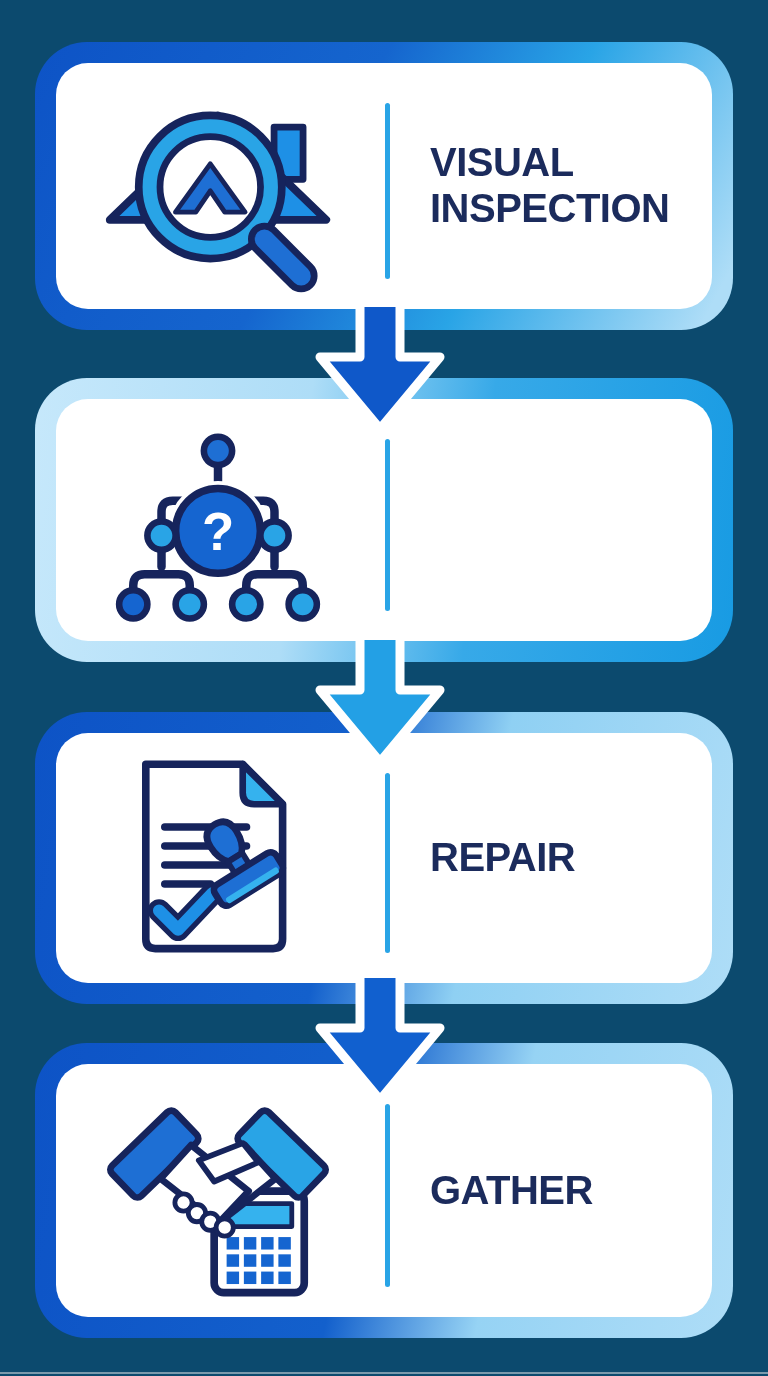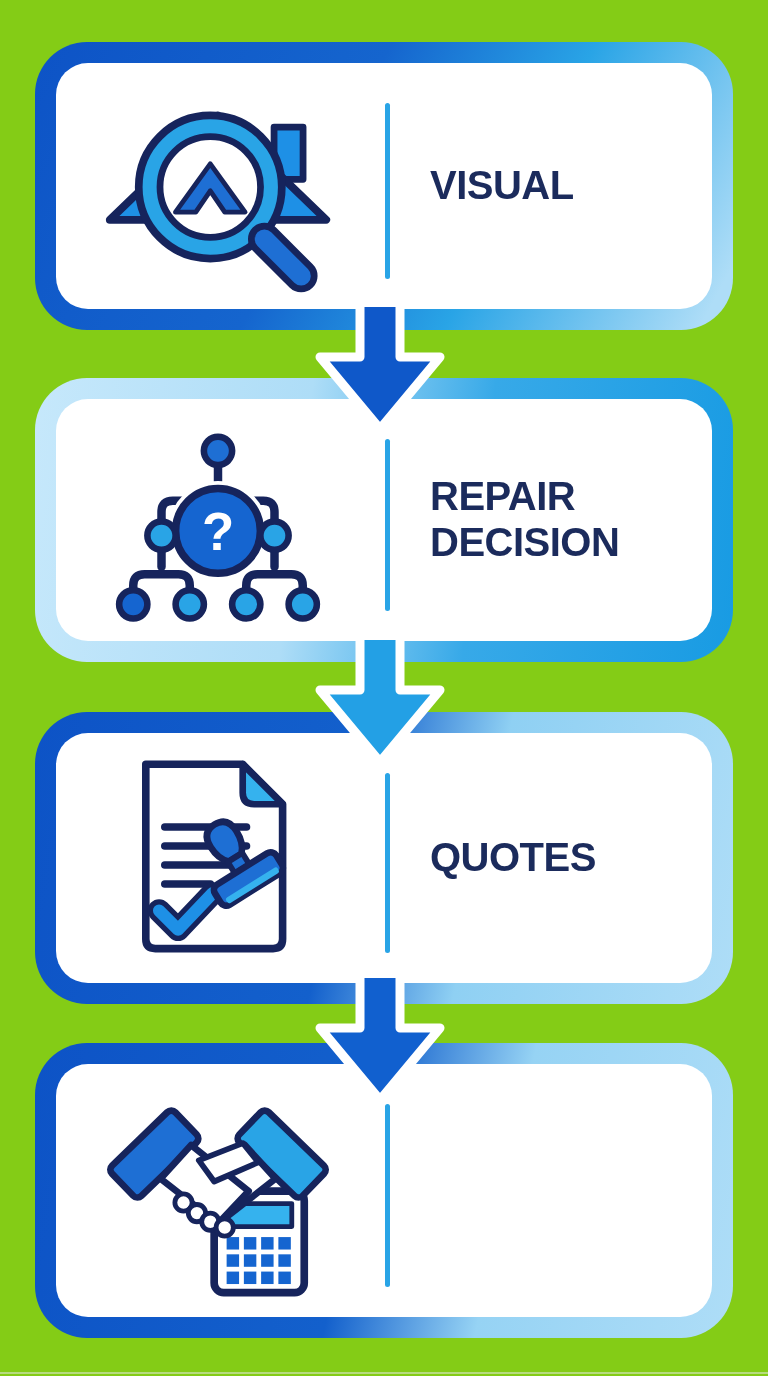--- a/index.html
+++ b/index.html
@@ -1,18 +1,18 @@
 <!DOCTYPE html>
 <html style="--navy: #16245C; --text-navy: #1B2B5C; --dark-blue: #0D53C6; --medium-blue: #1E6FD4; --roof-blue: #1E90E6; --cyan: #29A4E6; --sky-cyan: #35B2EE; --pale-blue: #AEDDF7; --button-blue: #1565D0; --divider-cyan: #29A4E6;"><head>
 <meta charset="utf-8">
 <style>
   html,body{margin:0;padding:0;background:#fff;}
   #canvas{
     position:relative;width:768px;height:1376px;overflow:hidden;
-    background:#84cc16;font-family:"Liberation Sans",sans-serif;
+    background:#0c4a6e;font-family:"Liberation Sans",sans-serif;
   }
   
   .box{position:absolute;left:35px;width:698px;border-radius:52px;padding:21px;box-sizing:border-box;}
   .box-inner{position:relative;width:100%;height:100%;background:#fff;border-radius:32px;}
   #box1{top:42px;height:288px;background:linear-gradient(118deg,var(--dark-blue) 0%,#1565CE 42%,var(--cyan) 66%,var(--pale-blue) 96%);}
   #box2{top:378px;height:284px;background:linear-gradient(97deg,#C6E8FB 0%,var(--pale-blue) 38%,#37A9E8 63%,#189BE3 100%);}
   #box3{top:712px;height:292px;background:linear-gradient(102deg,var(--dark-blue) 0%,#1360CC 44%,#8FD0F3 63%,var(--pale-blue) 100%);}
   #box4{top:1043px;height:295px;background:linear-gradient(102deg,var(--dark-blue) 0%,#1360CC 46%,#96D3F4 66%,var(--pale-blue) 100%);}
   .icon-pane{position:absolute;left:0;top:0;bottom:0;width:324px;display:flex;align-items:center;justify-content:center;}
   .divider{position:absolute;left:329px;top:40px;bottom:30px;width:5px;border-radius:3px;background:var(--divider-cyan);}
@@ -52,20 +52,21 @@
           <circle cx="112" cy="120" r="74" class="f-cyan sn8"></circle>
           <circle cx="112" cy="120" r="52" class="f-white sn7"></circle>
           <path d="M76,146 L112,96 L148,146 L127,146 L112,124 L97,146 Z" class="f-med sn5"></path>
           <line x1="168" y1="174" x2="206" y2="212" stroke="var(--navy)" stroke-width="34" stroke-linecap="round"></line>
           <line x1="168" y1="174" x2="206" y2="212" stroke="var(--medium-blue)" stroke-width="20" stroke-linecap="round"></line>
         </svg>
       </div>
       <div class="divider"></div>
       <div class="text-pane">
         <div class="label">VISUAL</div>
+        <div class="label">INSPECTION</div>
       </div>
     </div>
   </div>
 
   <svg class="flow-arrow" id="arrow1" viewBox="0 0 150 130">
     <path d="M55,-14 L55,50 L15,50 L75,122 L135,50 L95,50 L95,-14 Z" stroke="#fff" stroke-width="9" stroke-linejoin="round" fill="#0F58C9"></path>
   </svg>
 
   <div class="box" id="box2">
     <div class="box-inner">
@@ -83,24 +84,20 @@
           <circle cx="120" cy="37" r="15" class="f-med sn7"></circle>
           <circle cx="60" cy="127" r="15" class="f-cyan sn7"></circle>
           <circle cx="180" cy="127" r="15" class="f-cyan sn7"></circle>
           <circle cx="30" cy="200" r="15" class="f-btn sn7"></circle>
           <circle cx="90" cy="200" r="15" class="f-cyan sn7"></circle>
           <circle cx="150" cy="200" r="15" class="f-cyan sn7"></circle>
           <circle cx="210" cy="200" r="15" class="f-cyan sn7"></circle>
         </svg>
       </div>
       <div class="divider"></div>
-      <div class="text-pane">
-        <div class="label">REPAIR</div>
-        <div class="label">DECISION</div>
-      </div>
     </div>
   </div>
 
   <svg class="flow-arrow" id="arrow2" viewBox="0 0 150 130">
     <path d="M55,-14 L55,50 L15,50 L75,122 L135,50 L95,50 L95,-14 Z" stroke="#fff" stroke-width="9" stroke-linejoin="round" fill="#23A0E5"></path>
   </svg>
 
   <div class="box" id="box3">
     <div class="box-inner">
       <div class="icon-pane">
@@ -116,21 +113,21 @@
           <g transform="rotate(-32 158 148)">
             <path d="M144,84 Q144,66 160,66 Q176,66 176,84 Q176,99 168,107 L152,107 Q144,99 144,84 Z" class="f-med sn7"></path>
             <rect x="151" y="107" width="18" height="14" class="f-med sn6"></rect>
             <rect x="122" y="121" width="76" height="25" rx="7" class="f-med sn7"></rect>
             <rect x="128" y="138" width="64" height="7" rx="3" class="f-sky"></rect>
           </g>
         </svg>
       </div>
       <div class="divider"></div>
       <div class="text-pane">
-        <div class="label">QUOTES</div>
+        <div class="label">REPAIR</div>
       </div>
     </div>
   </div>
 
   <svg class="flow-arrow" id="arrow3" viewBox="0 0 150 130">
     <path d="M55,-14 L55,50 L15,50 L75,122 L135,50 L95,50 L95,-14 Z" stroke="#fff" stroke-width="9" stroke-linejoin="round" fill="#1160CF"></path>
   </svg>
 
   <div class="box" id="box4">
     <div class="box-inner">
@@ -166,18 +163,19 @@
             <path d="M100,86 L146,68 L162,88 L116,108 Z" class="f-white sn6"></path>
             <circle cx="84" cy="130" r="9" class="f-white sn5"></circle>
             <circle cx="98" cy="141" r="9" class="f-white sn5"></circle>
             <circle cx="112" cy="150" r="9" class="f-white sn5"></circle>
             <circle cx="127" cy="156" r="9" class="f-white sn5"></circle>
           </g>
         </svg>
       </div>
       <div class="divider"></div>
       <div class="text-pane">
+        <div class="label">GATHER</div>
       </div>
     </div>
   </div>
 
   <div class="bottom-edge"></div>
 </div>
 
 </body></html>

